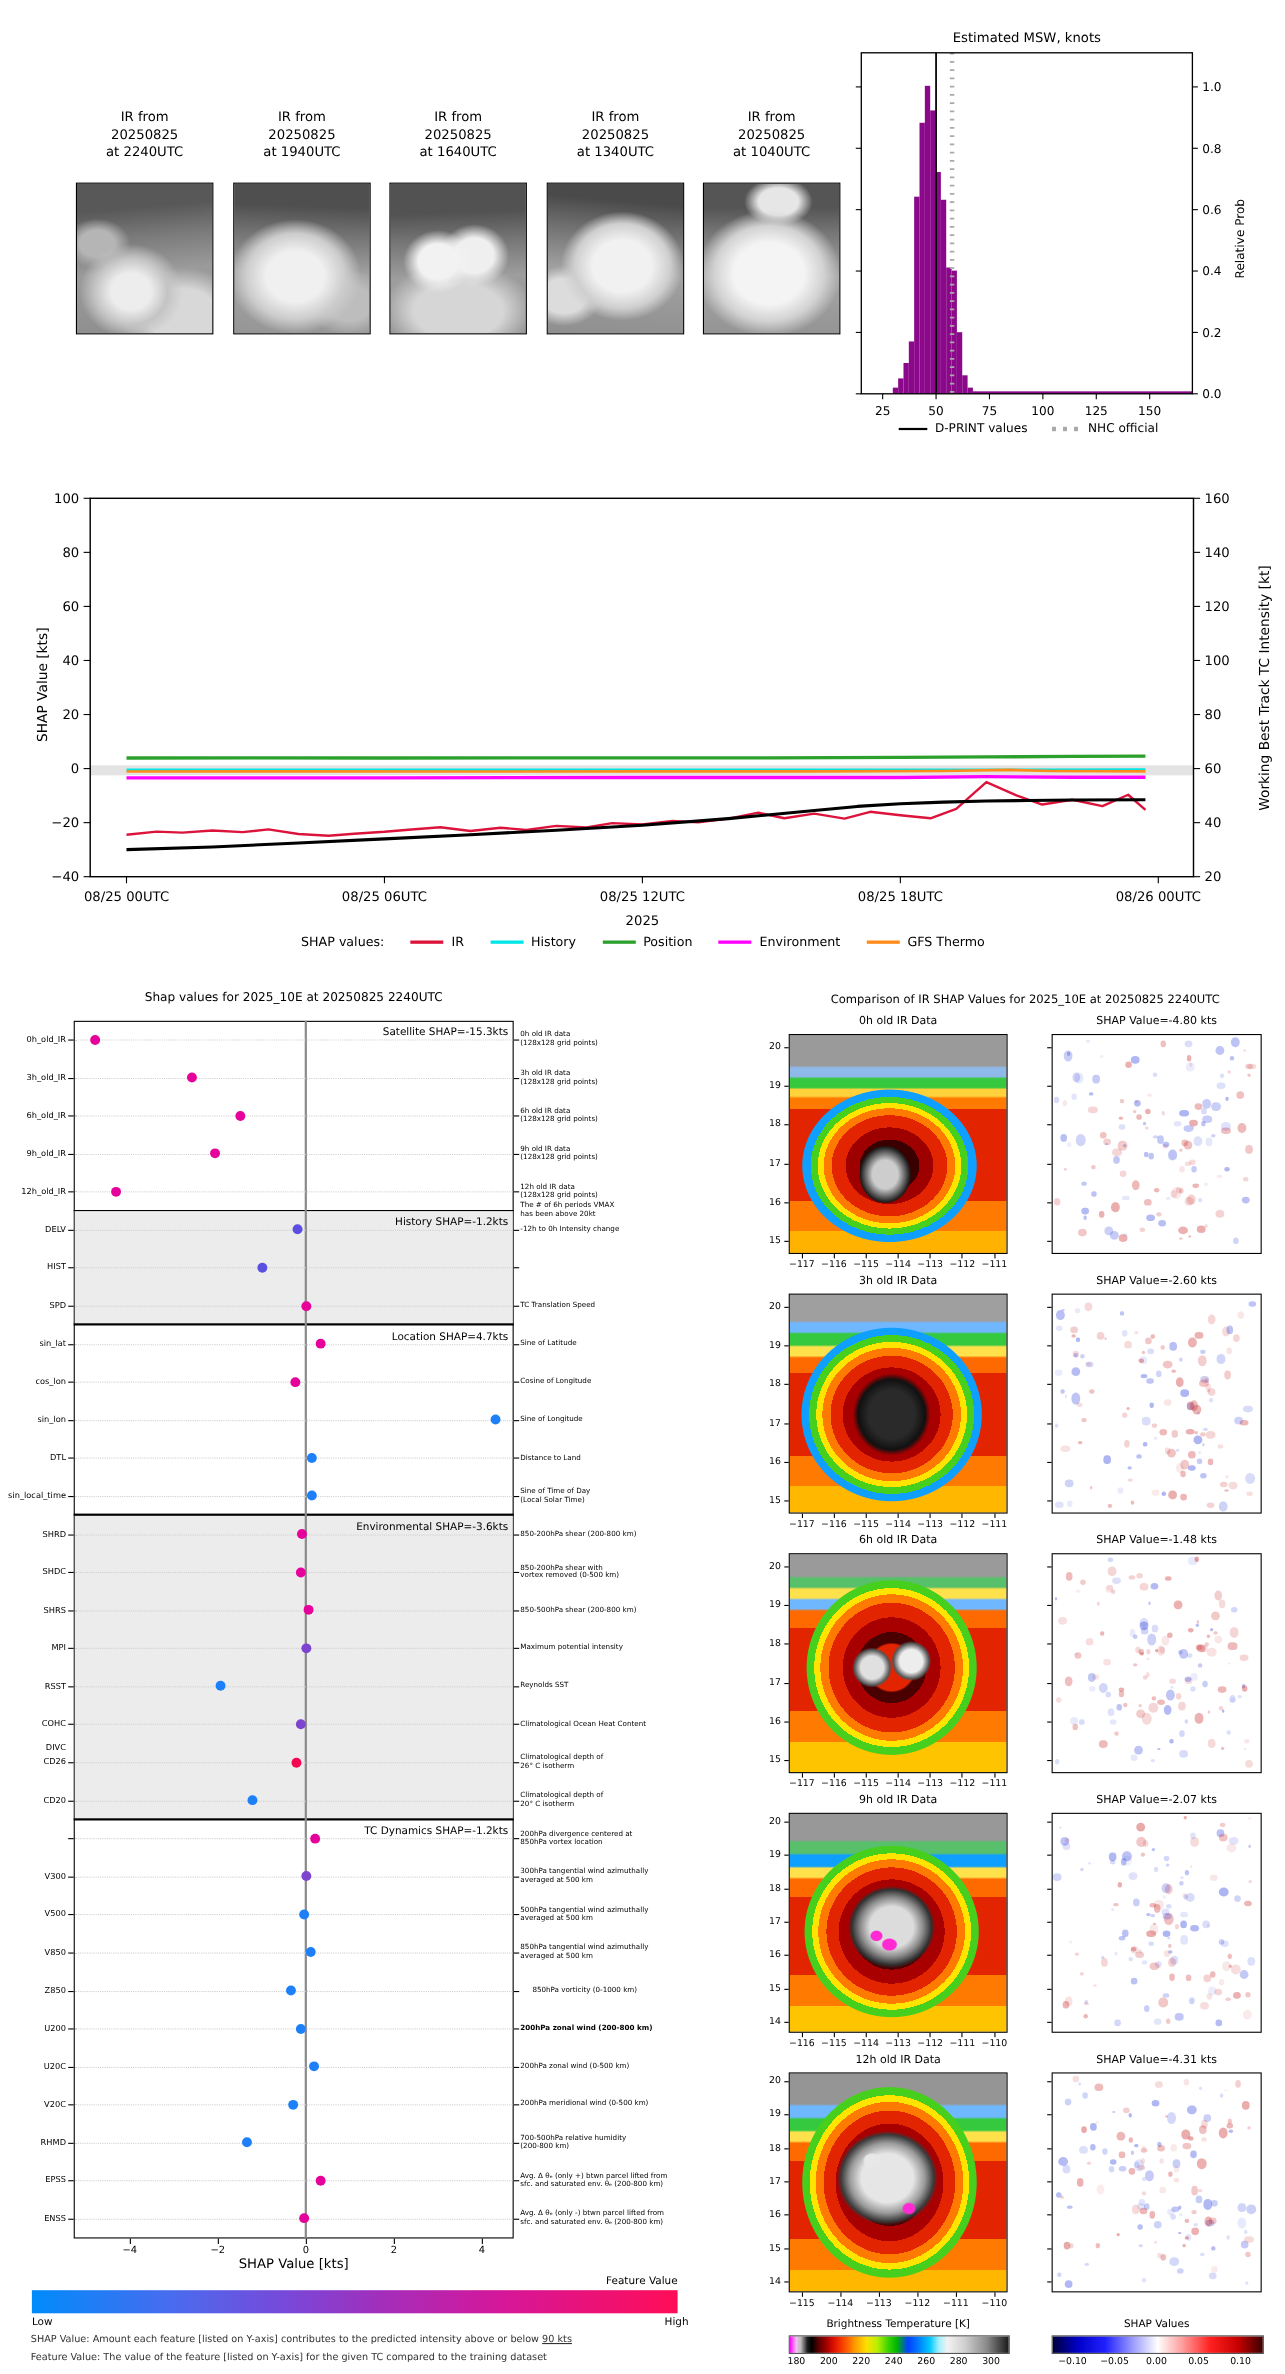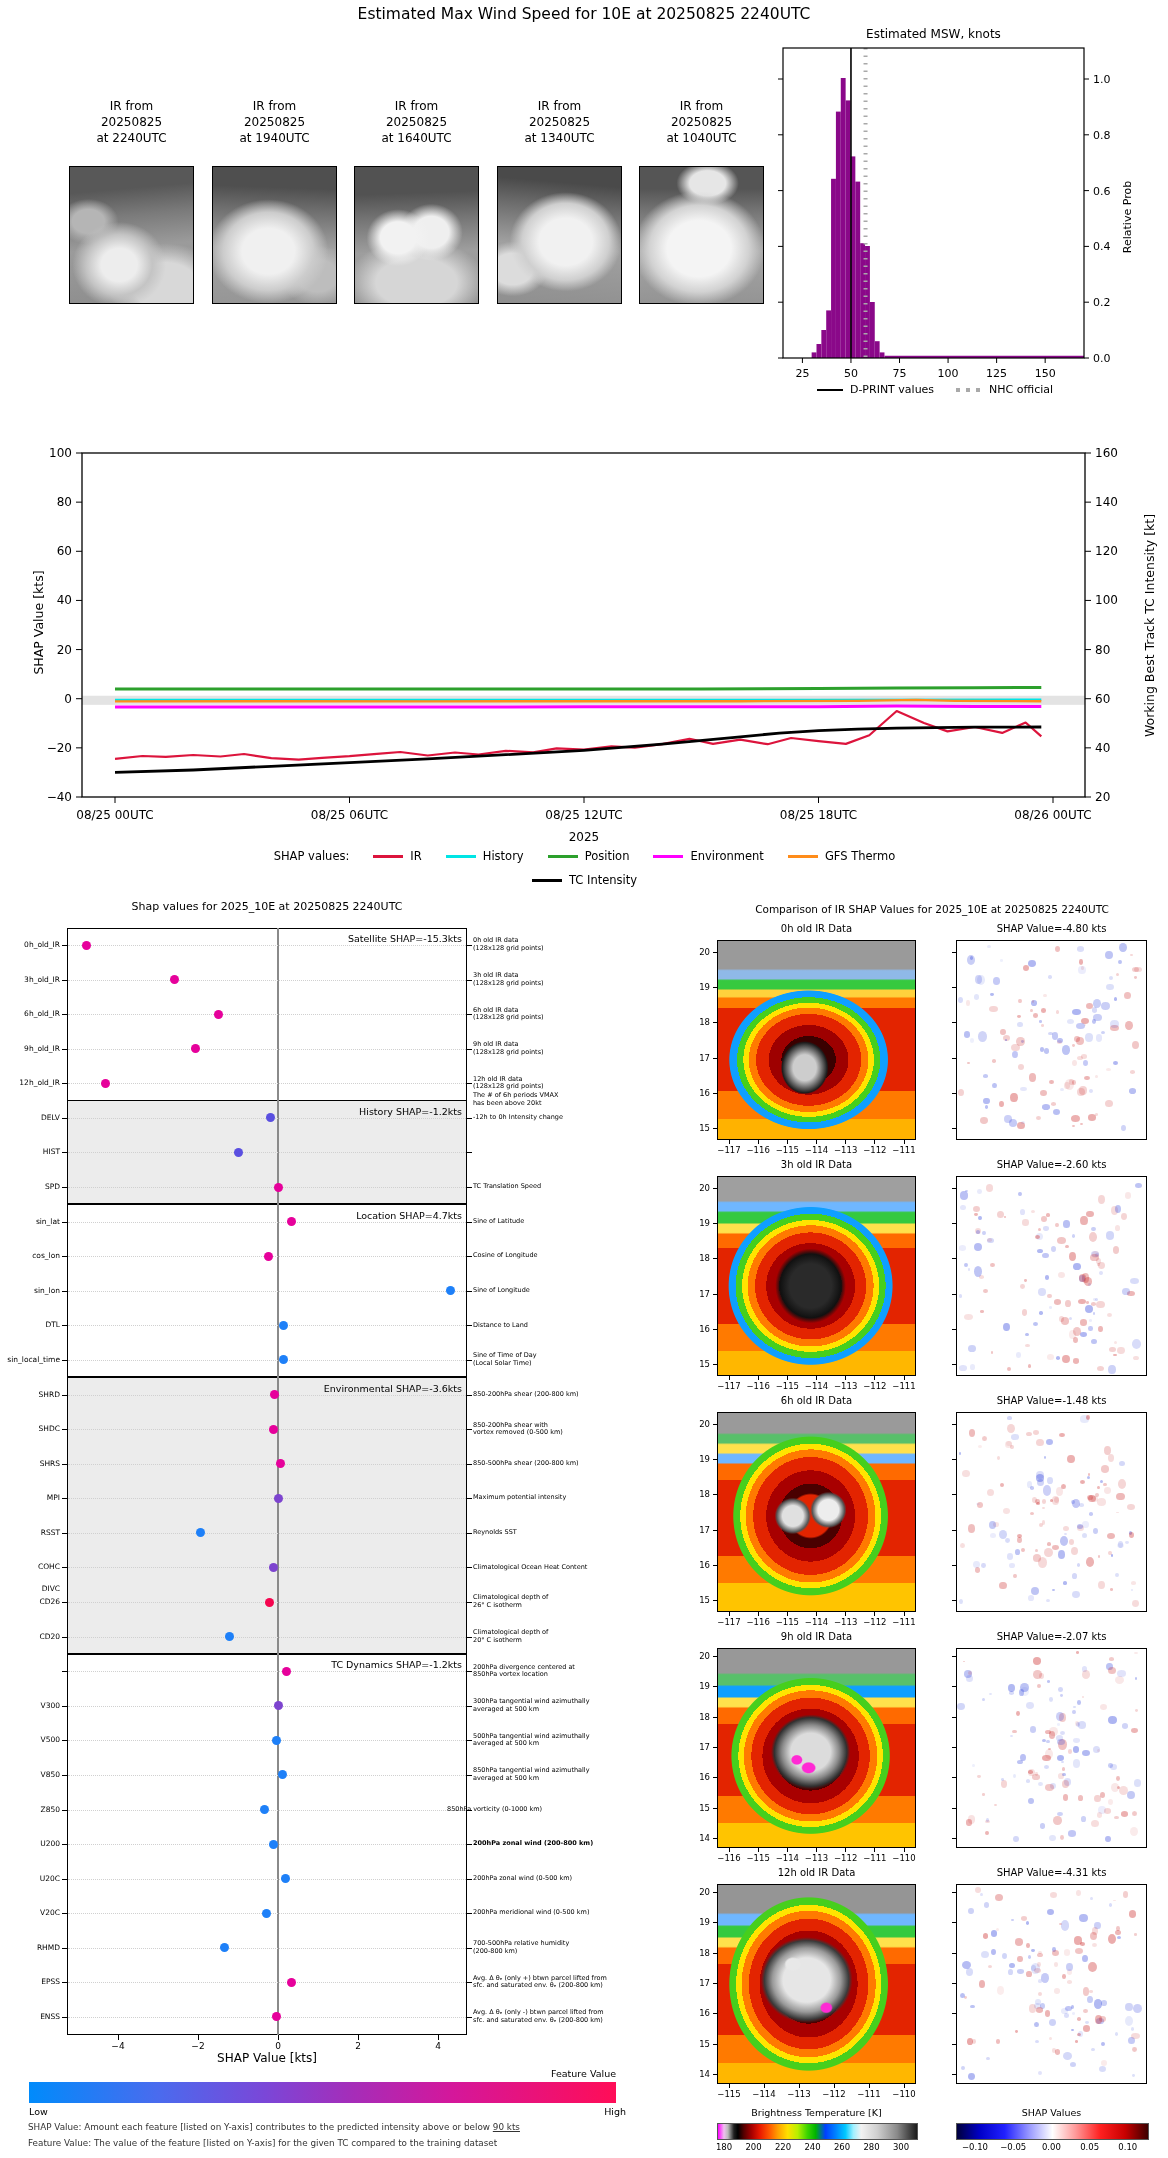--- a/index.html
+++ b/index.html
@@ -53,21 +53,20 @@
   .xtickl{position:absolute;font-size:9px;width:30px;text-align:center;}
   .cmp-sub{position:absolute;font-size:10px;text-align:center;}
   .cmp-yt{position:absolute;font-size:8.5px;width:18px;text-align:right;}
   .cmp-xt{position:absolute;font-size:8.5px;width:36px;text-align:center;}
   .cbtick{position:absolute;font-size:8.5px;width:40px;text-align:center;}
 </style>
 </head>
 <body>
 
 <div id="page">
-  <div class="abs t-main">Estimated Max Wind Speed for 10E at 20250825 2240UTC</div>
   <div id="thumbs">
       <div class="thumb-label" style="position: absolute; left: 59px; top: 98px;">
         <div>IR from</div>
         <div>20250825</div>
         <div>at 2240UTC</div>
       </div>
       <div class="thumb t0" style="position: absolute; left: 69px; top: 166px;"></div>
       <div class="thumb-label" style="position: absolute; left: 202px; top: 98px;">
         <div>IR from</div>
         <div>20250825</div>
@@ -233,26 +232,20 @@
       </div>
       <div class="leg-item">
         <span style="display: inline-block; width: 30px; height: 3px; background: rgb(255, 0, 255);"></span>
         <span>Environment</span>
       </div>
       <div class="leg-item">
         <span style="display: inline-block; width: 30px; height: 3px; background: rgb(255, 140, 26);"></span>
         <span>GFS Thermo</span>
       </div>
     </div>
-  <div id="tsLegend2" class="abs leg-row" style="left:84px;top:873px;width:1001px;">
-      <div class="leg-item">
-        <span style="display: inline-block; width: 30px; height: 3px; background: rgb(0, 0, 0);"></span>
-        <span>TC Intensity</span>
-      </div>
-    </div>
 
   <div class="abs t-shap">Shap values for 2025_10E at 20250825 2240UTC</div>
   <div id="shapC">
       <div style="position: absolute; left: 67px; top: 928px; width: 400px; height: 1107px; border: 1.2px solid rgb(0, 0, 0); box-sizing: border-box;"></div>
       <div style="position: absolute; left: 68px; top: 1100.6px; width: 398px; height: 103.76px; background: rgb(236, 236, 236);"></div>
       <div style="position: absolute; left: 67px; top: 1099.6px; width: 400px; height: 1.8px; background: rgb(0, 0, 0);"></div>
       <div style="position: absolute; left: 67px; top: 1203.34px; width: 400px; height: 1.8px; background: rgb(0, 0, 0);"></div>
       <div style="position: absolute; left: 68px; top: 1377.24px; width: 398px; height: 276.66px; background: rgb(236, 236, 236);"></div>
       <div style="position: absolute; left: 67px; top: 1376.24px; width: 400px; height: 1.8px; background: rgb(0, 0, 0);"></div>
       <div style="position: absolute; left: 67px; top: 1652.88px; width: 400px; height: 1.8px; background: rgb(0, 0, 0);"></div>
@@ -473,21 +466,21 @@
       <div style="position: absolute; left: 277.5px; top: 1770.42px; width: 9px; height: 9px; border-radius: 50%; background: rgb(30, 128, 248);"></div>
       <div class="fdesc" style="position: absolute; left: 473px; top: 1767.32px;">
         <div>850hPa tangential wind azimuthally</div>
         <div>averaged at 500 km</div>
       </div>
       <div style="position: absolute; left: 68px; top: 1809.5px; width: 398px; height: 0px; border-top: 1px dotted rgb(208, 208, 208);"></div>
       <div class="flabel" style="position: absolute; left: 0px; top: 1804.5px;">Z850</div>
       <div style="position: absolute; left: 62px; top: 1809.5px; width: 5px; height: 1px; background: rgb(0, 0, 0);"></div>
       <div style="position: absolute; left: 467px; top: 1809.5px; width: 5px; height: 1px; background: rgb(0, 0, 0);"></div>
       <div style="position: absolute; left: 260.3px; top: 1805px; width: 9px; height: 9px; border-radius: 50%; background: rgb(30, 128, 248);"></div>
-      <div class="fdesc" style="position: absolute; left: 447px; top: 1805.7px;">
+      <div class="fdesc" style="position: absolute; left: 484px; top: 1805.7px;">
         <div>850hPa vorticity (0-1000 km)</div>
       </div>
       <div style="position: absolute; left: 68px; top: 1844.08px; width: 398px; height: 0px; border-top: 1px dotted rgb(208, 208, 208);"></div>
       <div class="flabel" style="position: absolute; left: 0px; top: 1839.08px;">U200</div>
       <div style="position: absolute; left: 62px; top: 1844.08px; width: 5px; height: 1px; background: rgb(0, 0, 0);"></div>
       <div style="position: absolute; left: 467px; top: 1844.08px; width: 5px; height: 1px; background: rgb(0, 0, 0);"></div>
       <div style="position: absolute; left: 268.7px; top: 1839.58px; width: 9px; height: 9px; border-radius: 50%; background: rgb(30, 128, 248);"></div>
       <div class="fdesc" style="position: absolute; left: 473px; top: 1840.28px; font-weight: bold;">
         <div>200hPa zonal wind (200-800 km)</div>
       </div>

